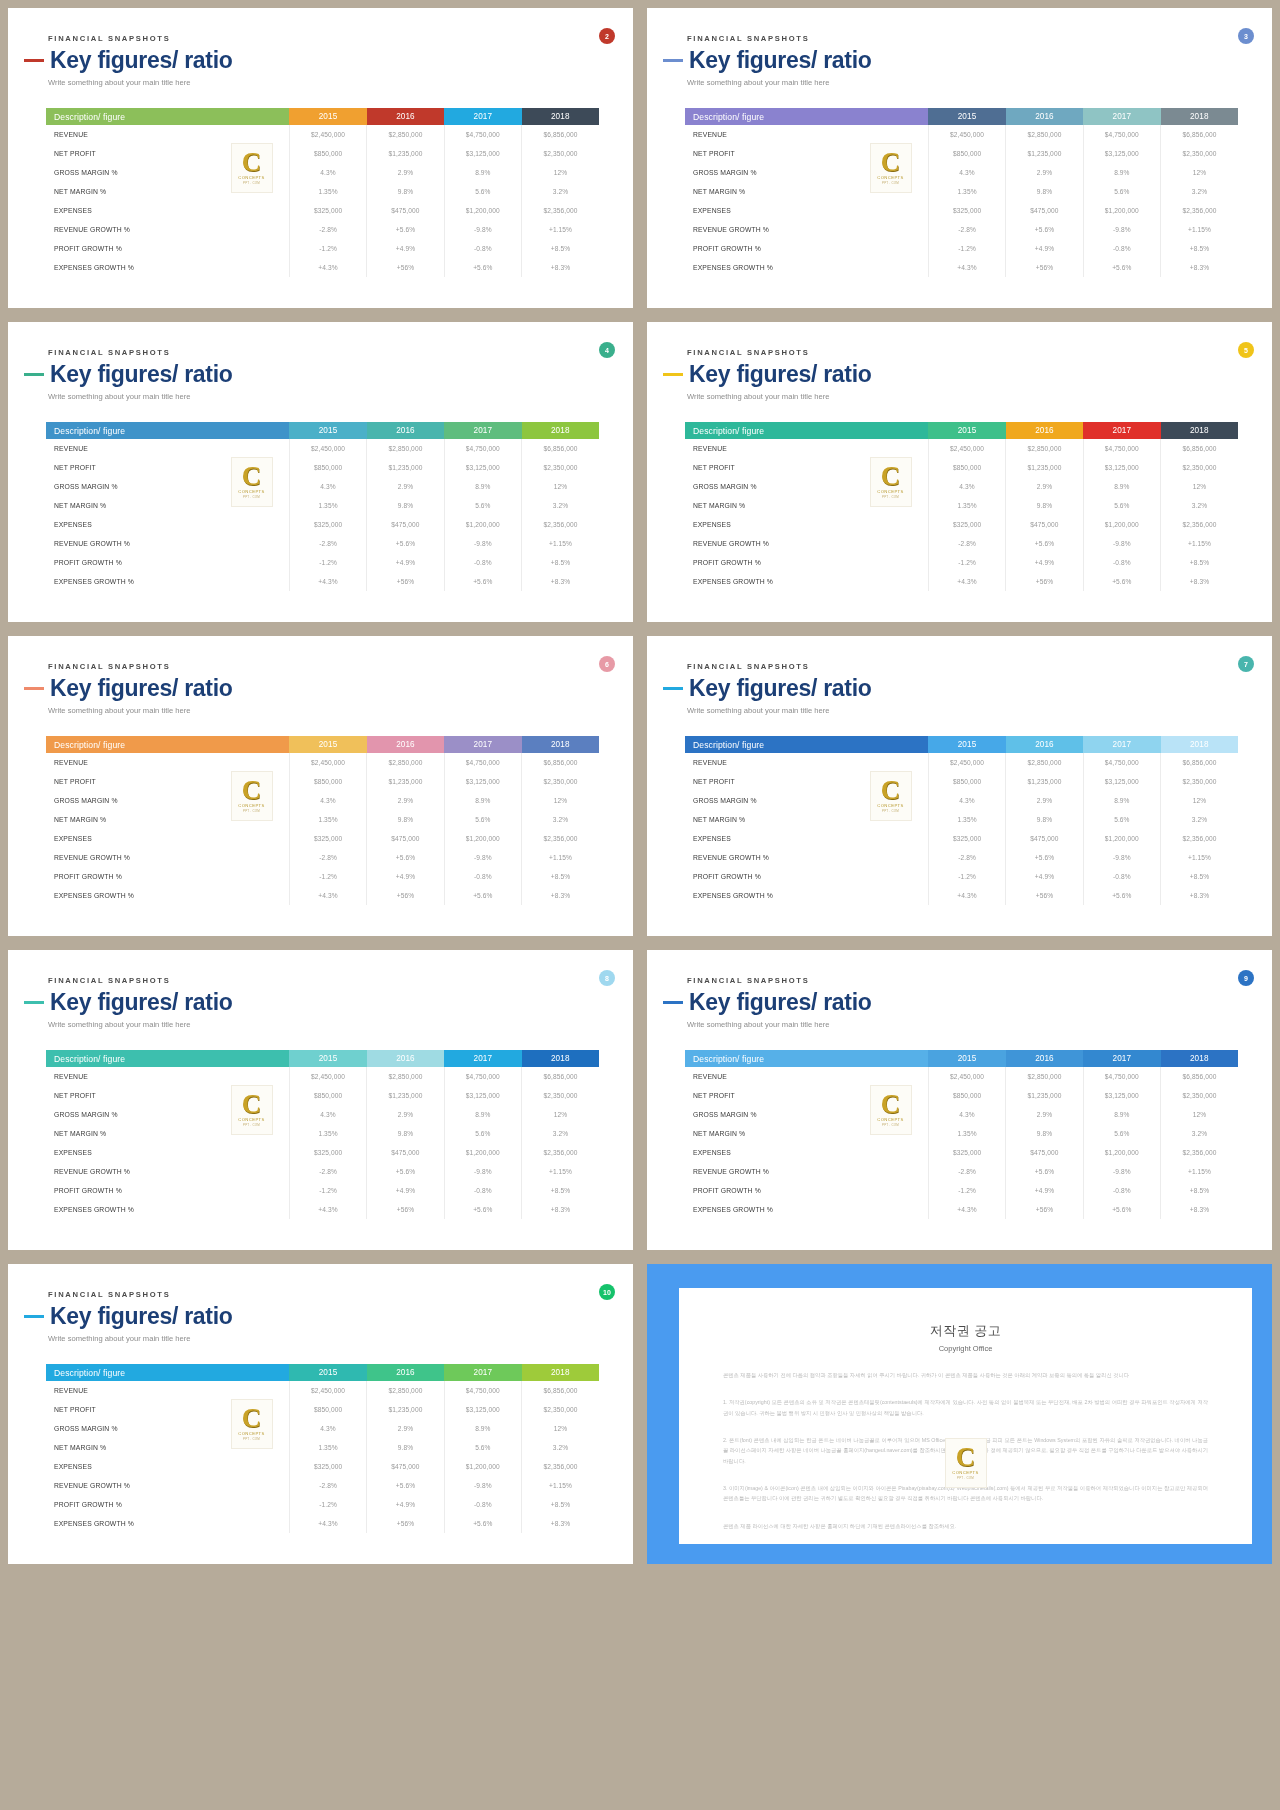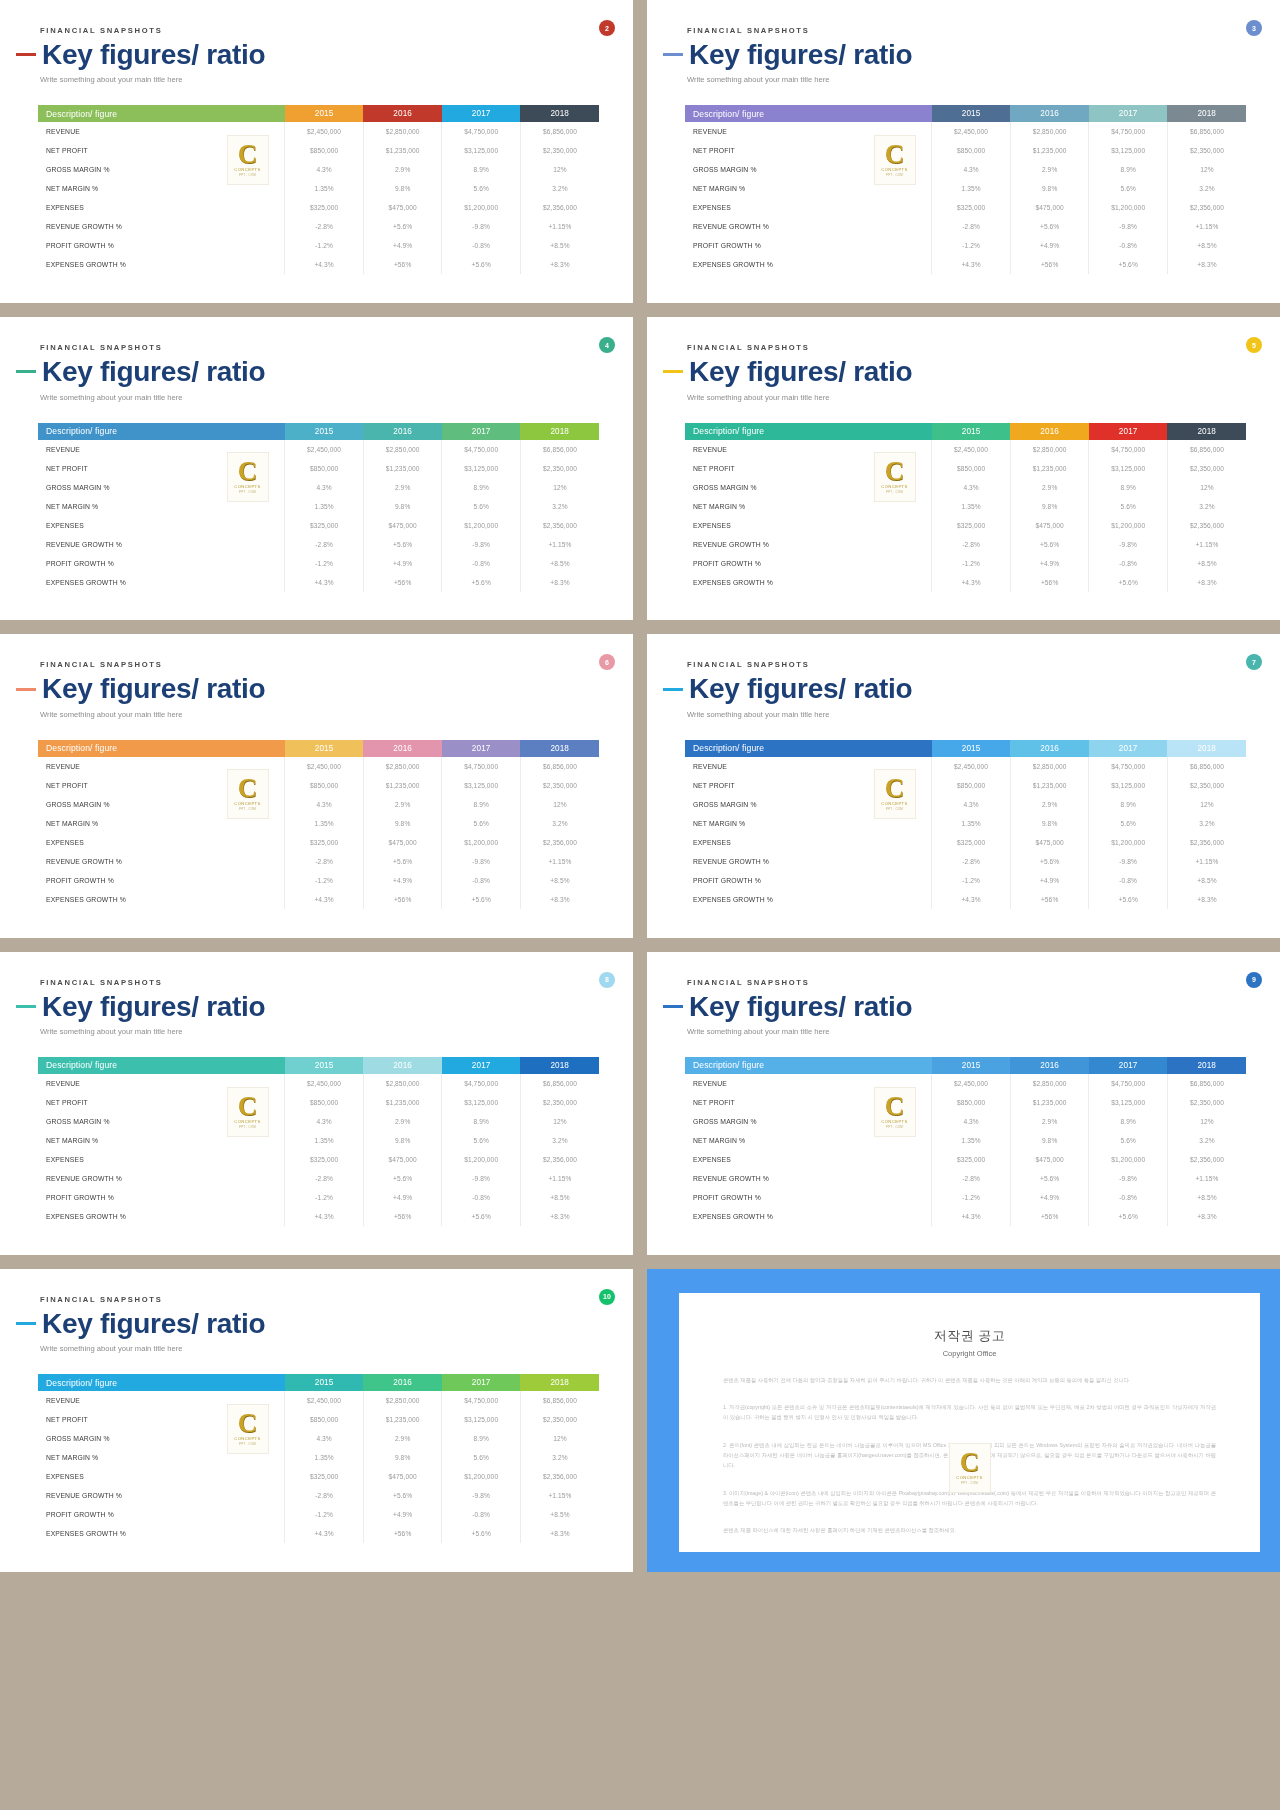--- a/index.html
+++ b/index.html
@@ -6,21 +6,21 @@
   html, body {
     width: 1280px; height: 1810px;
     background: #b6ab9a;
     font-family: "Liberation Sans", sans-serif;
   }
   #grid {
     display: grid;
     grid-template-columns: 1fr 1fr;
     grid-template-rows: repeat(5, 1fr);
     gap: 14px;
-    padding: 0;
+    padding: 8px;
     width: 1280px; height: 1572px;
   }
   .slide {
     background: #ffffff;
     position: relative;
     overflow: hidden;
     padding: 26px 34px 0 38px;
   }
   .eyebrow {
     font-size: 7.6px;
@@ -28,21 +28,21 @@
     color: #4a4a4a;
     font-weight: bold;
     margin-bottom: 5px;
     margin-left: 2px;
   }
   .title-row { display: flex; align-items: center; gap: 0; margin-left: -22px; }
   .title-dash {
     width: 20px; height: 3px; margin-right: 6px; flex: none;
   }
   .title {
-    font-size: 28px;
+    font-size: 23px;
     font-weight: bold;
     color: #1c3f76;
     letter-spacing: -0.3px;
     line-height: 1.05;
   }
   .subtitle {
     font-size: 7.6px;
     color: #8d8d8d;
     margin-top: 6px;
     margin-left: 2px;

